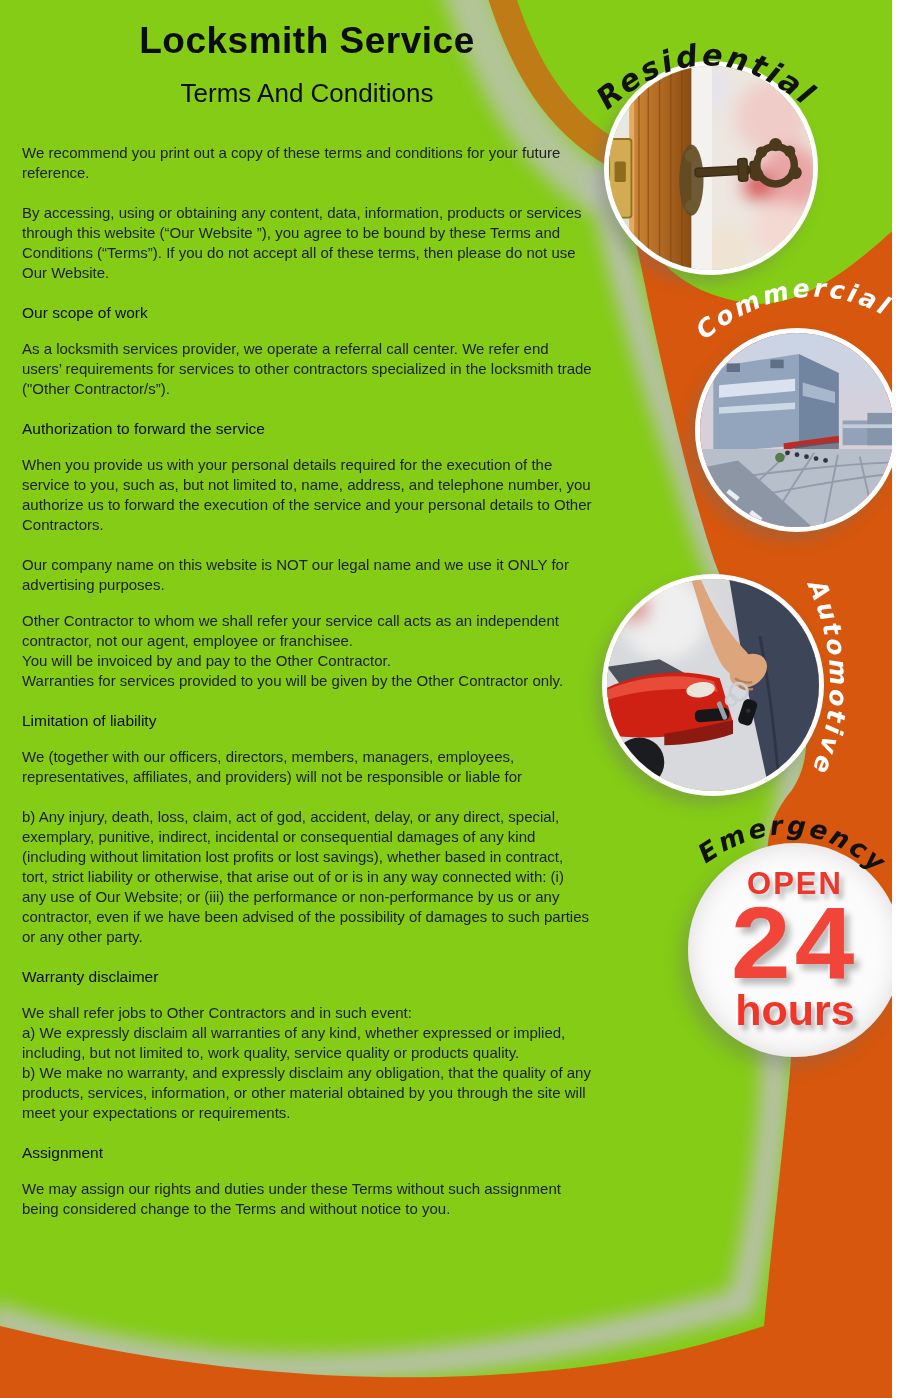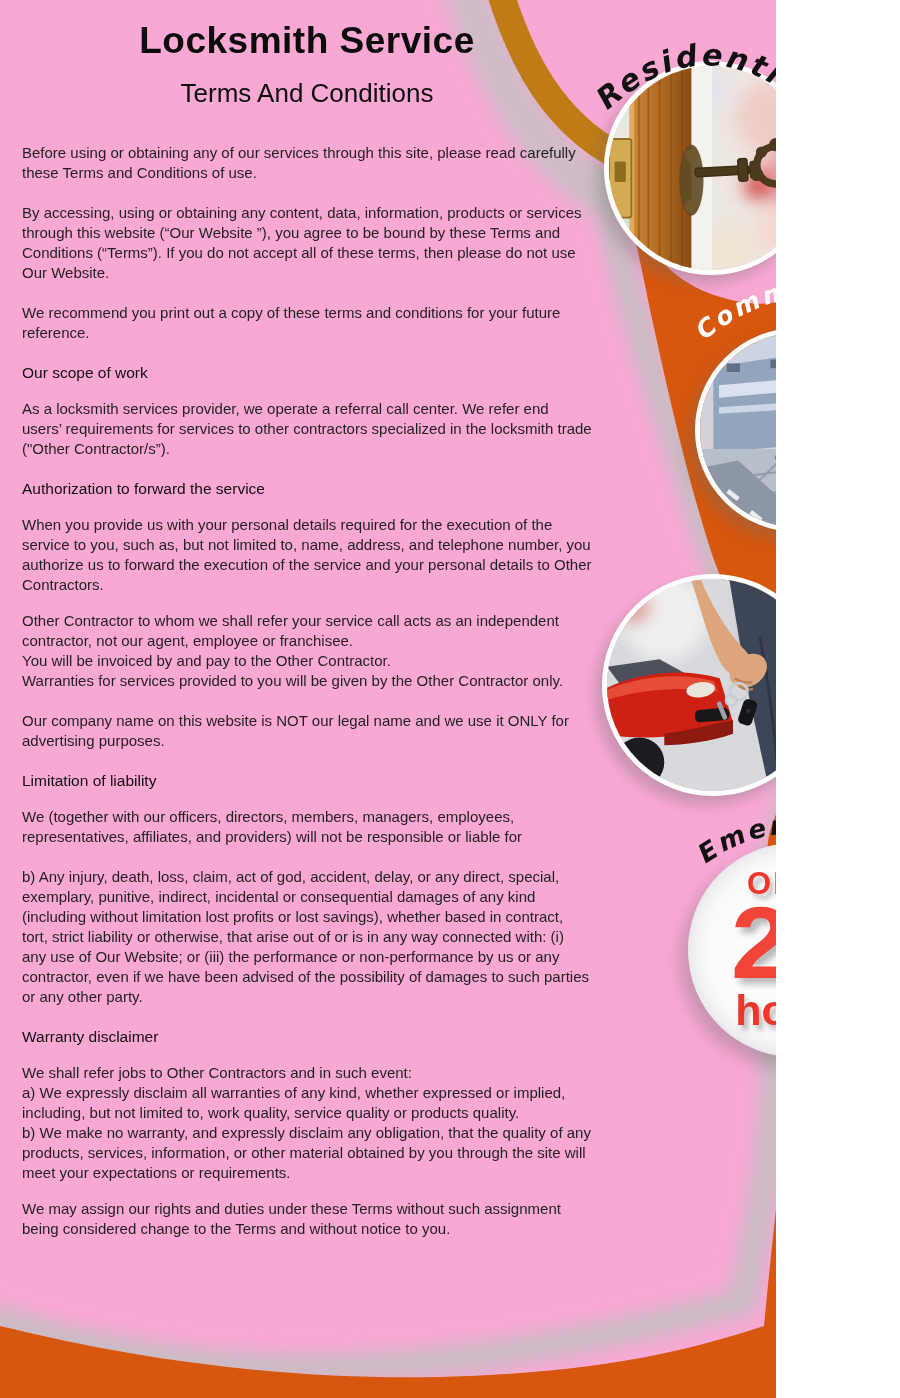--- a/index.html
+++ b/index.html
@@ -1,18 +1,18 @@
 <!DOCTYPE html>
 <html><head>
 <meta charset="utf-8">
 <style>
   html,body { margin:0; padding:0; background:#fff; }
   .page {
-    position:relative; width:776px; height:1398px; overflow:hidden;
-    background:#f9a8d4; font-family:"Liberation Sans", sans-serif;
+    position:relative; width:892px; height:1398px; overflow:hidden;
+    background:#84cc16; font-family:"Liberation Sans", sans-serif;
   }
   .bg-svg, .labels-svg { position:absolute; left:0; top:0; }
   .bg-svg { z-index:1; }
   .labels-svg { z-index:4; pointer-events:none; }
   .content {
     position:absolute; left:22px; top:10px; width:570px; z-index:3;
     color:#1f1f1f;
   }
   .page-title {
     margin:10px 0 0; text-align:center; font-size:37px; font-weight:bold;
@@ -82,38 +82,38 @@
              C 772,1240 783,1150 790,1072 C 796,1000 790,940 772,884
              C 762,850 768,818 792,790 C 812,760 810,722 790,680
              C 755,640 728,600 714,560 C 690,490 665,380 648,300
              C 638,248 622,185 612,138 Z"></path>
   </svg>
 
   <div class="content">
     <h1 class="page-title">Locksmith Service</h1>
     <h2 class="page-subtitle">Terms And Conditions</h2>
     <div class="blocks">
-        <p class="t-para">Before using or obtaining any of our services through this site, please read carefully these Terms and Conditions of use.</p>
+        <p class="t-para">We recommend you print out a copy of these terms and conditions for your future reference.</p>
         <p class="t-para">By accessing, using or obtaining any content, data, information, products or services through this website (“Our Website ”), you agree to be bound by these Terms and Conditions (“Terms”). If you do not accept all of these terms, then please do not use Our Website.</p>
-        <p class="t-para">We recommend you print out a copy of these terms and conditions for your future reference.</p>
         <h3 class="t-heading">Our scope of work</h3>
         <p class="t-para tight">As a locksmith services provider, we operate a referral call center. We refer end users’ requirements for services to other contractors specialized in the locksmith trade ("Other Contractor/s”).</p>
         <h3 class="t-heading">Authorization to forward the service</h3>
         <p class="t-para tight">When you provide us with your personal details required for the execution of the service to you, such as, but not limited to, name, address, and telephone number, you authorize us to forward the execution of the service and your personal details to Other Contractors.</p>
+        <p class="t-para">Our company name on this website is NOT our legal name and we use it ONLY for advertising purposes.</p>
         <p class="t-para tight">Other Contractor to whom we shall refer your service call acts as an independent contractor, not our agent, employee or franchisee.
 You will be invoiced by and pay to the Other Contractor.
 Warranties for services provided to you will be given by the Other Contractor only.</p>
-        <p class="t-para">Our company name on this website is NOT our legal name and we use it ONLY for advertising purposes.</p>
         <h3 class="t-heading">Limitation of liability</h3>
         <p class="t-para tight">We (together with our officers, directors, members, managers, employees, representatives, affiliates, and providers) will not be responsible or liable for</p>
         <p class="t-para">b) Any injury, death, loss, claim, act of god, accident, delay, or any direct, special, exemplary, punitive, indirect, incidental or consequential damages of any kind (including without limitation lost profits or lost savings), whether based in contract, tort, strict liability or otherwise, that arise out of or is in any way connected with: (i) any use of Our Website; or (iii) the performance or non-performance by us or any contractor, even if we have been advised of the possibility of damages to such parties or any other party.</p>
         <h3 class="t-heading">Warranty disclaimer</h3>
         <p class="t-para tight">We shall refer jobs to Other Contractors and in such event:
 a) We expressly disclaim all warranties of any kind, whether expressed or implied, including, but not limited to, work quality, service quality or products quality.
 b) We make no warranty, and expressly disclaim any obligation, that the quality of any products, services, information, or other material obtained by you through the site will meet your expectations or requirements.</p>
+        <h3 class="t-heading">Assignment</h3>
         <p class="t-para tight">We may assign our rights and duties under these Terms without such assignment being considered change to the Terms and without notice to you.</p>
       </div>
   </div>
 
   <div class="badge photo badge-residential">
     <svg viewBox="0 0 218 218">
       <defs>
         <filter id="pb1" x="-60%" y="-60%" width="220%" height="220%">
             <feGaussianBlur stdDeviation="9"></feGaussianBlur>
           </filter>

